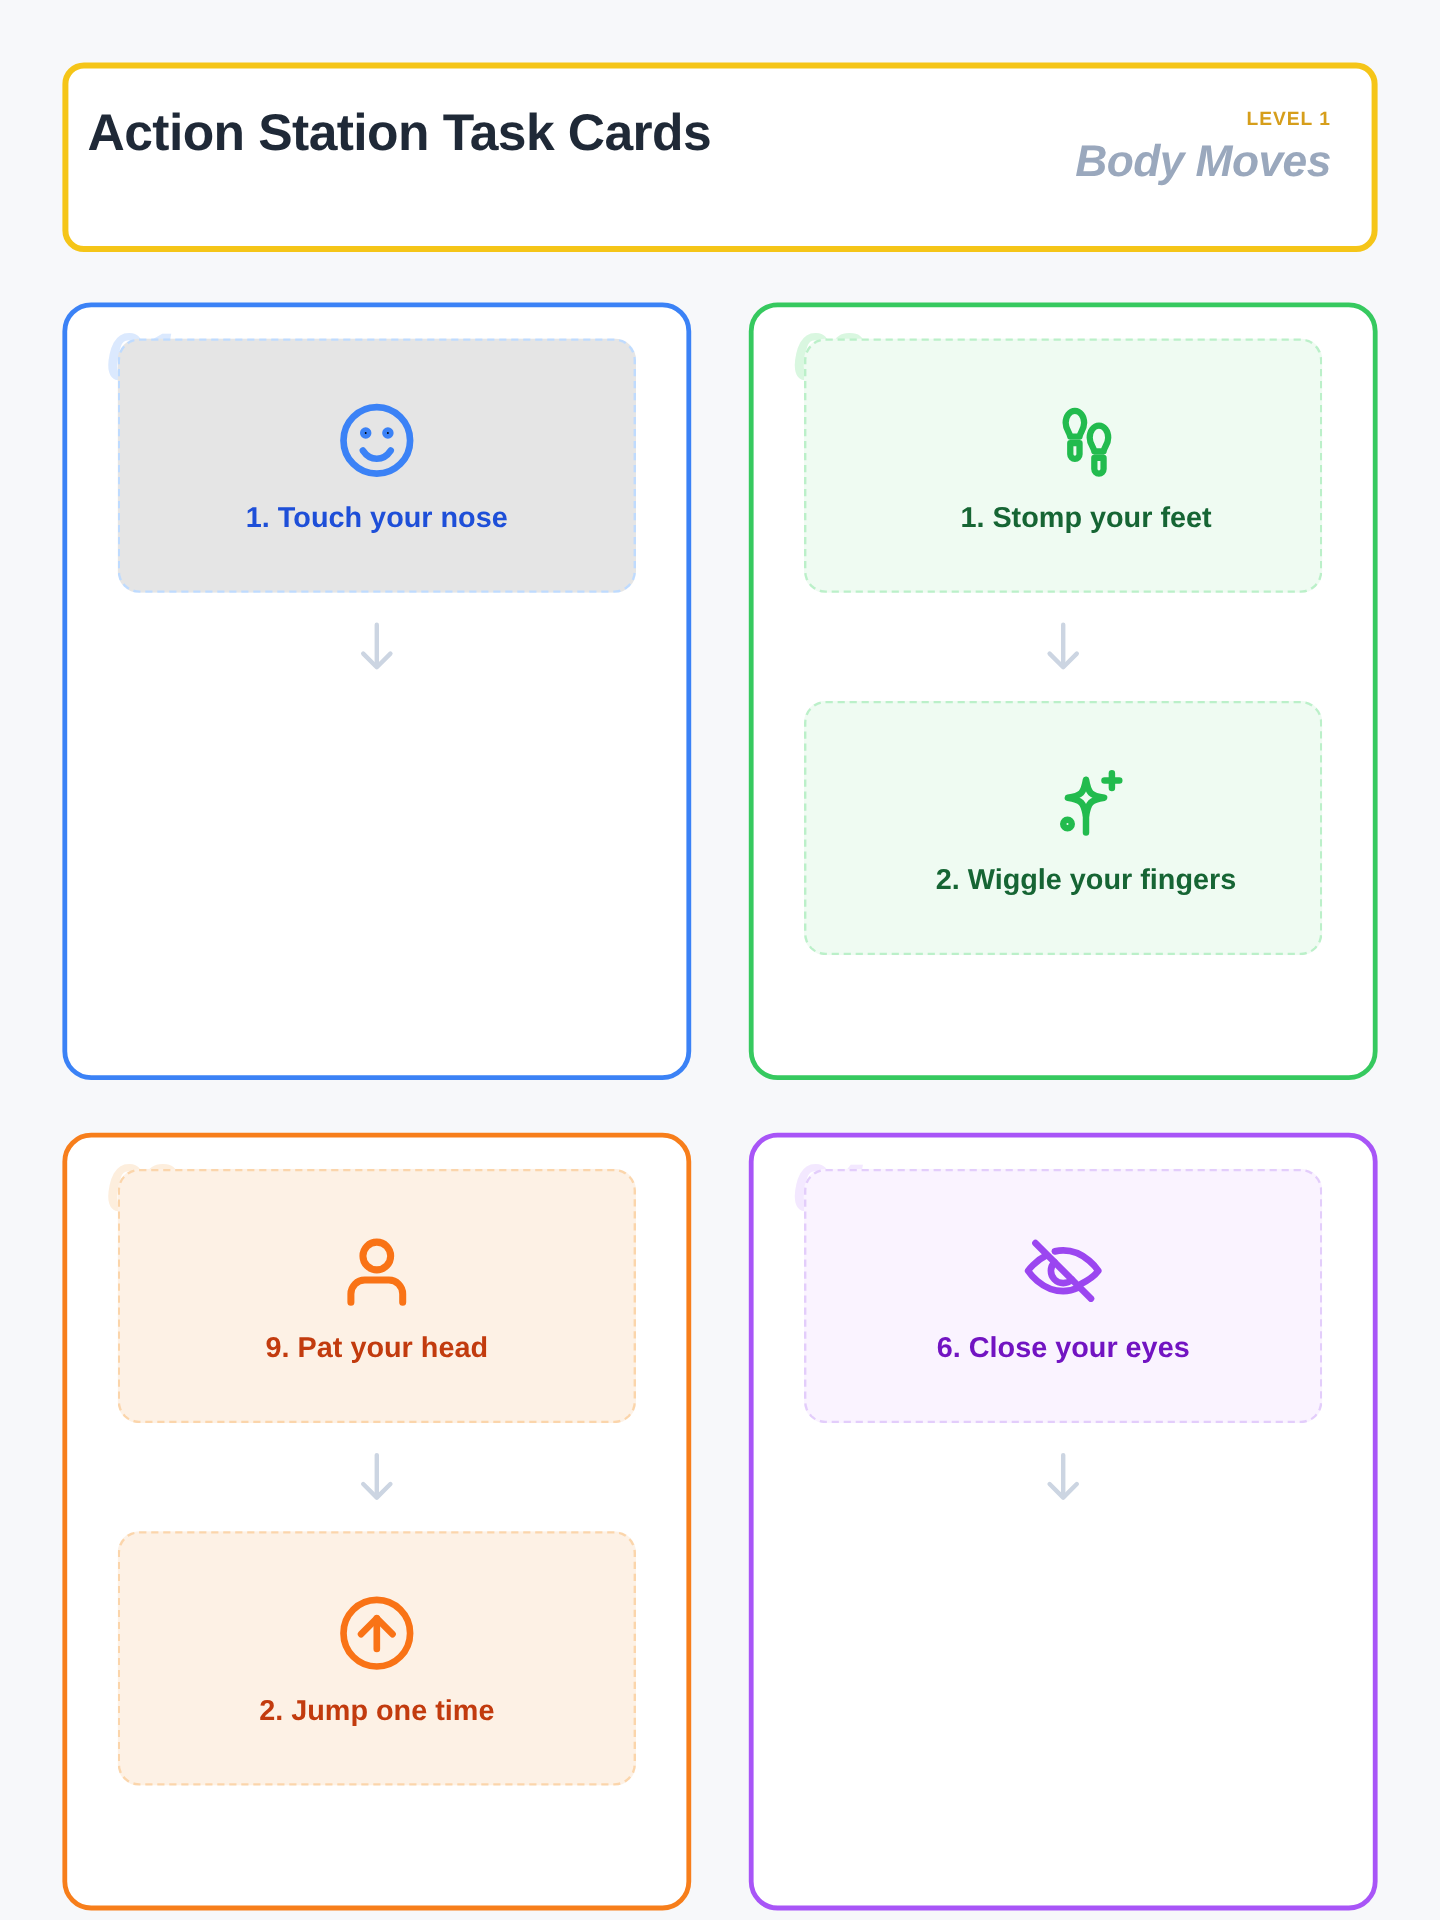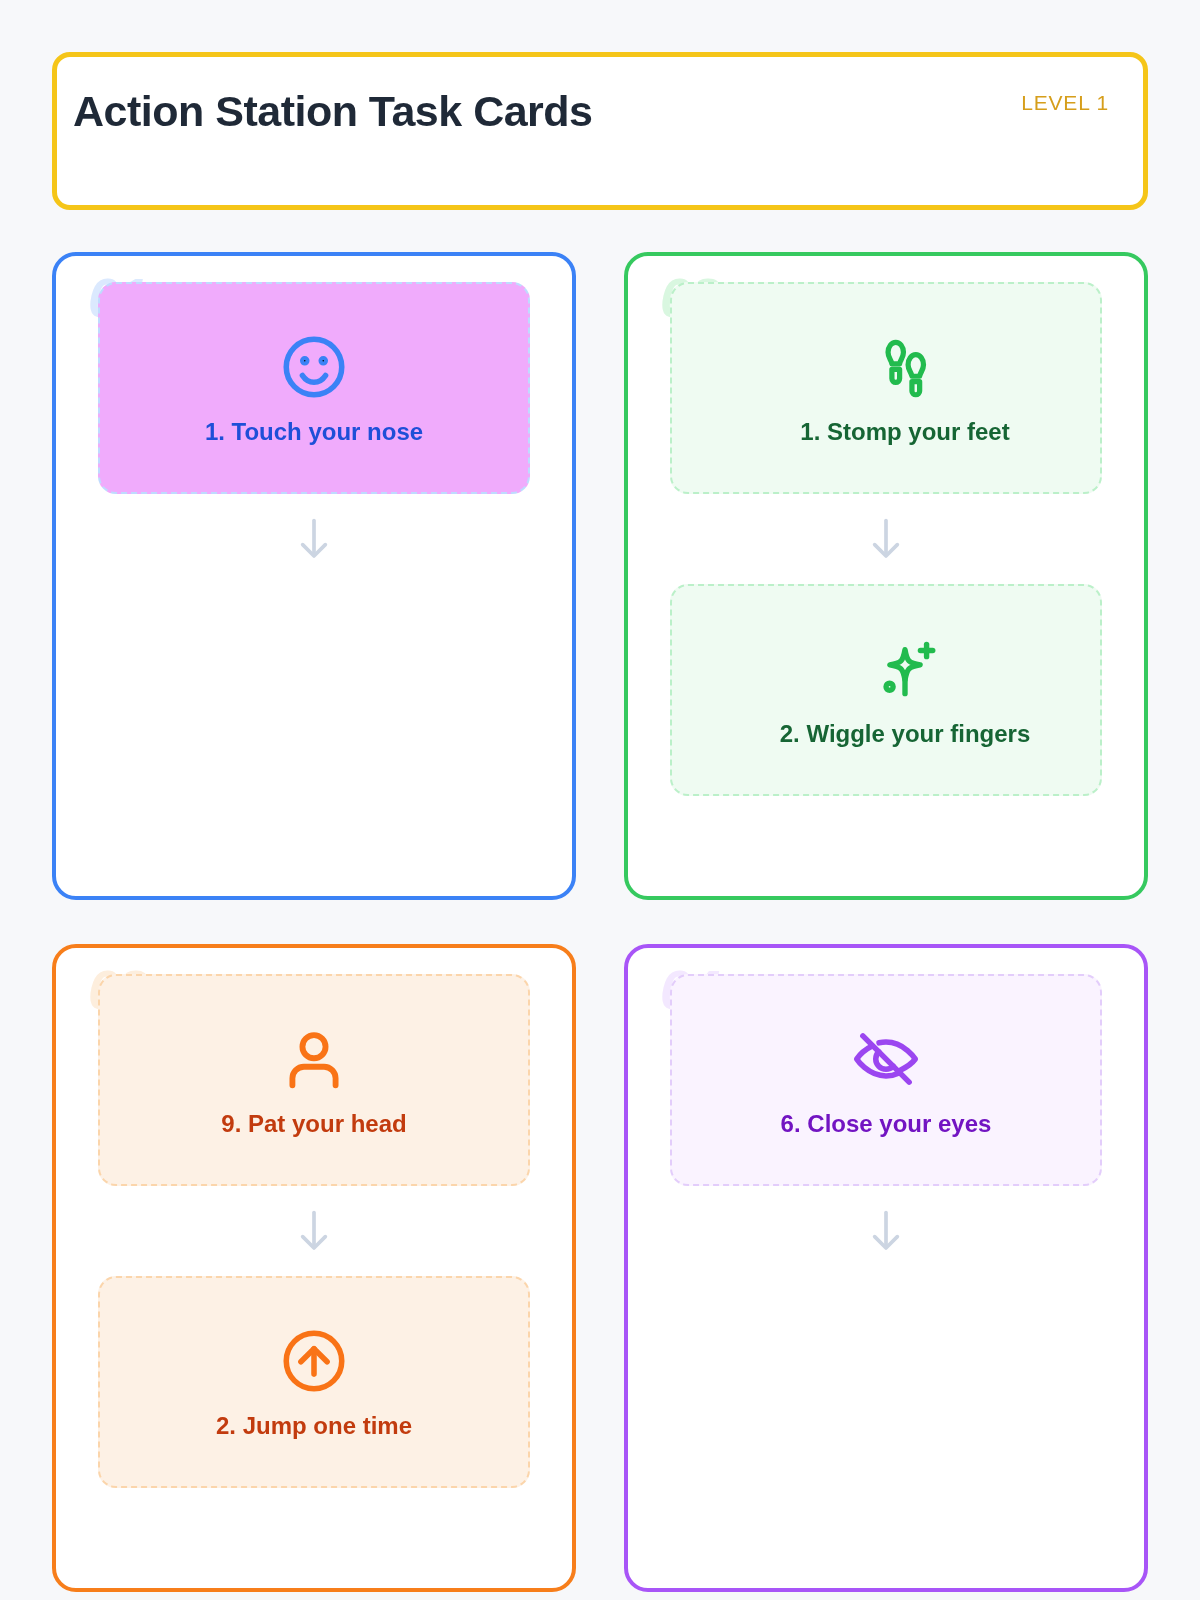--- a/index.html
+++ b/index.html
@@ -38,22 +38,22 @@
   .banner-subtitle {
     font-size: 22px;
     color: #4b5563;
     margin-top: 14px;
   }
   .banner-right {
     text-align: right;
     padding-top: 8px;
   }
   .banner-level {
-    font-size: 21px;
-    font-weight: normal;
+    font-size: 16px;
+    font-weight: bold;
     color: #d69e1b;
     letter-spacing: 0.8px;
   }
   .banner-theme {
     font-size: 37px;
     font-weight: bold;
     font-style: italic;
     color: #9aa8bd;
     margin-top: 5px;
     letter-spacing: -0.5px;
@@ -124,21 +124,21 @@
     height: 90px;
     display: flex;
     align-items: center;
     justify-content: center;
   }
   .connector svg { width: 34px; height: 46px; display: block; }
 
   
   .theme-blue { border-color: #3b82f6; }
   .theme-blue .card-number { color: #dbe9fe; }
-  .theme-blue .step { border-color: #bfdbfe; background: #f0abfc; }
+  .theme-blue .step { border-color: #bfdbfe; background: #e5e5e5; }
   .theme-blue .step-label { color: #1e4fd8; }
   .theme-blue .step-icon svg { stroke: #3b82f6; }
 
   
   .theme-green { border-color: #36c95f; }
   .theme-green .card-number { color: #d9f7e0; }
   .theme-green .step { border-color: #bbf0c9; background: #effbf2; padding-left: 38px; }
   .theme-green .step-label { color: #166534; }
   .theme-green .step-icon svg { stroke: #22bb4e; }
 
@@ -160,20 +160,21 @@
 </style>
 </head>
 <body>
 
 <div class="banner">
   <div class="banner-left">
     <div class="banner-title">Action Station Task Cards</div>
   </div>
   <div class="banner-right">
     <div class="banner-level">LEVEL 1</div>
+    <div class="banner-theme">Body Moves</div>
   </div>
 </div>
 
 <div class="grid">
 
   <div class="card theme-blue">
     <div class="card-number">01</div>
 
     <div class="step">
       <span class="step-icon">

